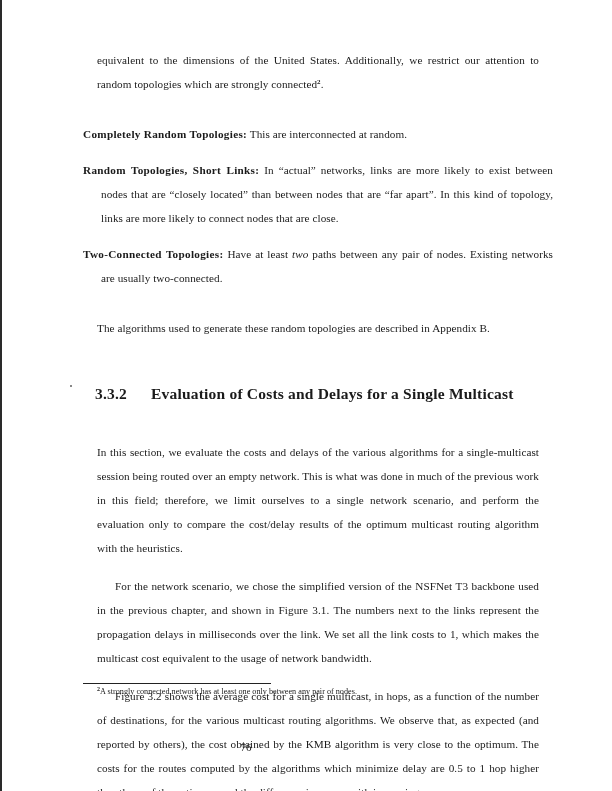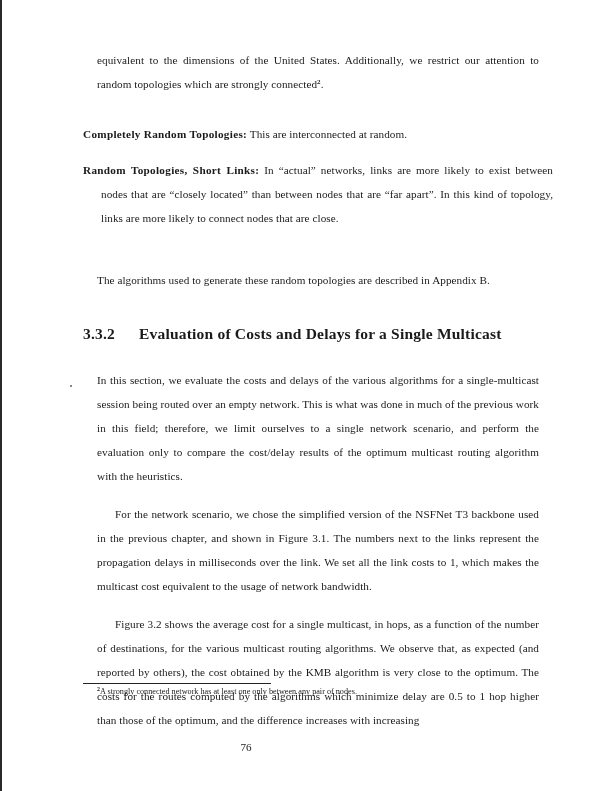--- a/index.html
+++ b/index.html
@@ -19,21 +19,21 @@
       letter-spacing: 0.05px;
     }
     p { margin: 14px; text-align: justify; }
     .indent { text-indent: 18px; }
     .gap-s { height: 12px; }
     .gap-m { height: 14px; }
     .item { margin: 0; text-align: justify; }
     .item .lead { font-weight: bold; letter-spacing: 0.3px; }
     .item-hang { padding-left: 18px; text-indent: -18px; }
     h3 {
-      margin: 0; font-size: 15.5px; font-weight: bold; line-height: 28px;
+      margin: 12px; font-size: 15.5px; font-weight: bold; line-height: 28px;
       font-family: "Liberation Serif", serif; letter-spacing: 0.2px;
     }
     h3 .num { display: inline-block; width: 56px; }
     em { font-style: italic; }
     sup { font-size: 7px; line-height: 0; vertical-align: 4px; font-weight: bold; }
     .footrule {
       position: absolute; left: 83px; top: 683px; width: 188px; height: 0;
       border-top: 1px solid #222;
     }
     .footnote {
@@ -62,20 +62,24 @@
     <span>This are interconnected at random.</span>
   </p>
 
   <div class="gap-s"></div>
   <p class="item item-hang">
     <span class="lead">Random Topologies, Short Links:</span>
     <span>In “actual” networks, links are more likely to exist between nodes that are “closely located” than between nodes that are “far apart”. In this kind of topology, links are more likely to connect nodes that are close.</span>
   </p>
 
   <div class="gap-s"></div>
+  <p class="item item-hang">
+    <span class="lead">Two-Connected Topologies:</span>
+    <span><span>Have at least </span><em>two</em><span> paths between any pair of nodes. Existing networks are usually two-connected.</span></span>
+  </p>
 
   <div class="gap-s"></div>
   <p>The algorithms used to generate these random topologies are described in Appendix B.</p>
 
   <div class="gap-m"></div>
   <h3><span class="num">3.3.2</span><span>Evaluation of Costs and Delays for a Single Multicast</span></h3>
   <div style="height:6px"></div>
 
   <p>In this section, we evaluate the costs and delays of the various algorithms for a single-multicast session being routed over an empty network. This is what was done in much of the previous work in this field; therefore, we limit ourselves to a single network scenario, and perform the evaluation only to compare the cost/delay results of the optimum multicast routing algorithm with the heuristics.</p>
   <p class="indent">For the network scenario, we chose the simplified version of the NSFNet T3 backbone used in the previous chapter, and shown in Figure 3.1. The numbers next to the links represent the propagation delays in milliseconds over the link. We set all the link costs to 1, which makes the multicast cost equivalent to the usage of network bandwidth.</p>

